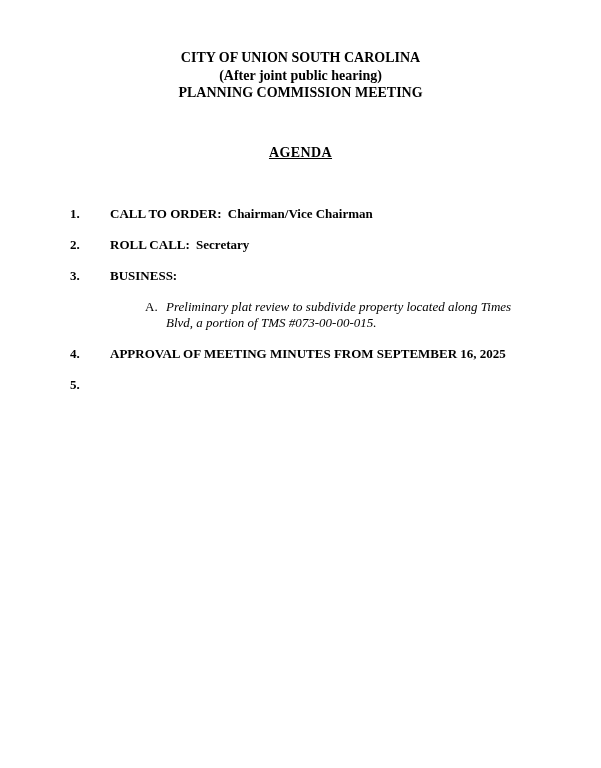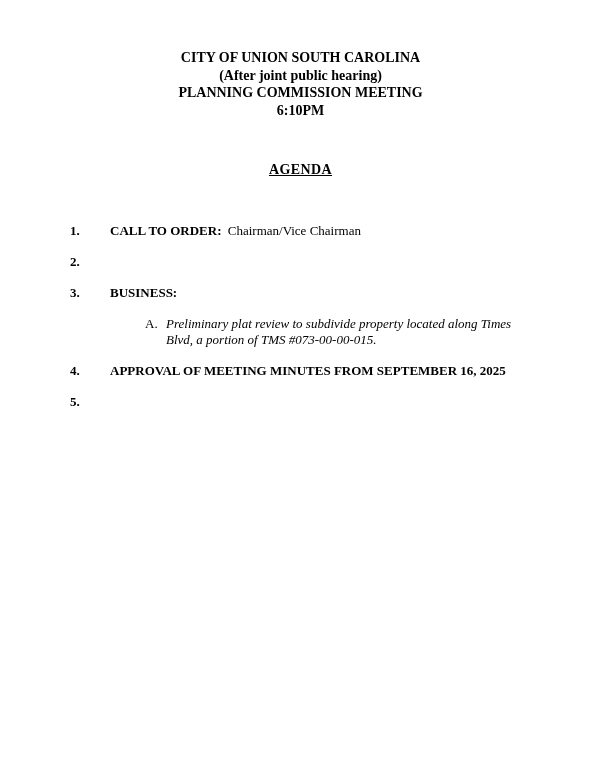--- a/index.html
+++ b/index.html
@@ -42,21 +42,21 @@
     margin-bottom: 15px;
     line-height: 16px;
   }
   .item-number {
     width: 40px;
     flex: 0 0 40px;
     font-weight: bold;
   }
   .item-body { flex: 1; }
   .item-label { font-weight: bold; }
-  .item-detail { font-weight: normal; }
+  .item-detail { font-weight: bold; }
   .item-label + .item-detail { margin-left: 3px; }
   .sub-item {
     display: flex;
     align-items: flex-start;
     margin: 15px 0 0 35px;
   }
   .sub-letter {
     width: 21px;
     flex: 0 0 21px;
   }
@@ -68,37 +68,40 @@
 </style>
 </head>
 <body>
 
 <div class="page">
 
   <header class="doc-header">
     <div>CITY OF UNION SOUTH CAROLINA</div>
     <div>(After joint public hearing)</div>
     <div>PLANNING COMMISSION MEETING</div>
-    <div>6:10PM</div>
   </header>
 
   <div class="agenda-title">AGENDA</div>
 
   <ol class="agenda-list">
 
     <li class="agenda-item">
       <span class="item-number">1.</span>
       <span class="item-body">
         <span class="item-label">CALL TO ORDER:</span>
         <span class="item-detail">Chairman/Vice Chairman</span>
       </span>
     </li>
 
     <li class="agenda-item">
       <span class="item-number">2.</span>
+      <span class="item-body">
+        <span class="item-label">ROLL CALL:</span>
+        <span class="item-detail">Secretary</span>
+      </span>
     </li>
 
     <li class="agenda-item">
       <span class="item-number">3.</span>
       <span class="item-body">
         <span class="item-label">BUSINESS:</span>
         <span class="sub-item">
           <span class="sub-letter">A.</span>
           <span class="sub-text">Preliminary plat review to subdivide property located along Times Blvd, a portion of TMS #073-00-00-015.</span>
         </span>

